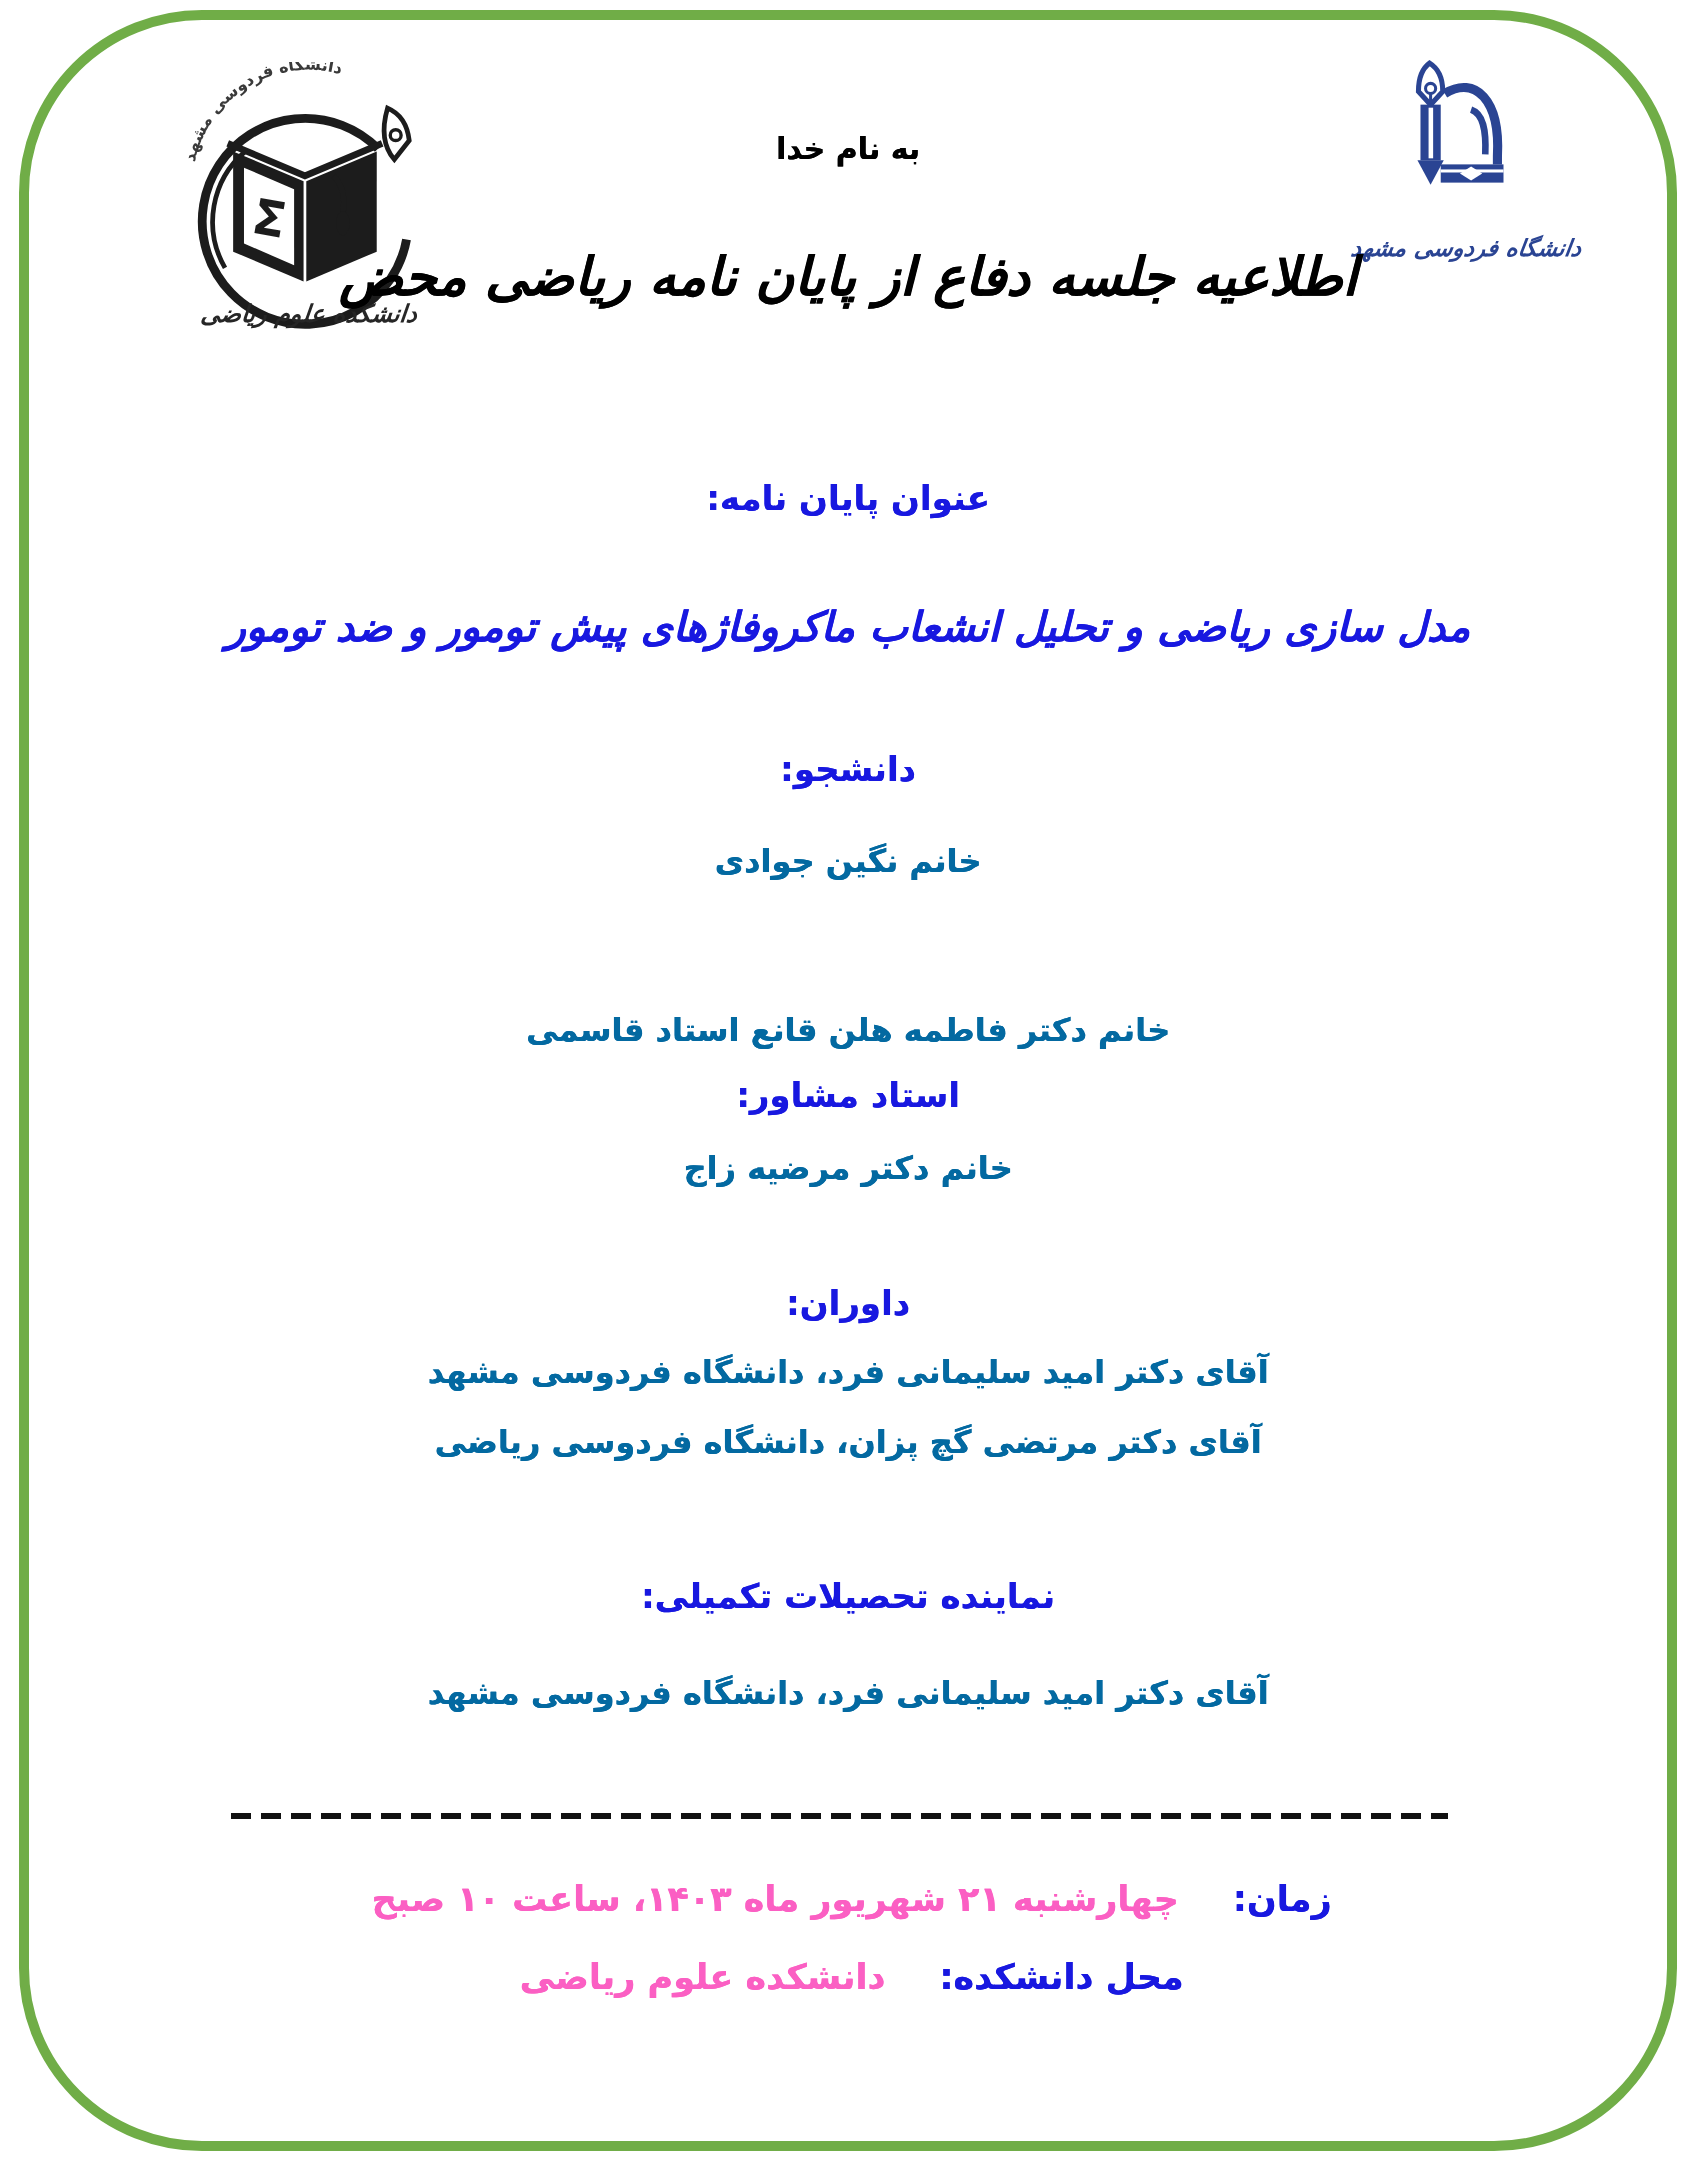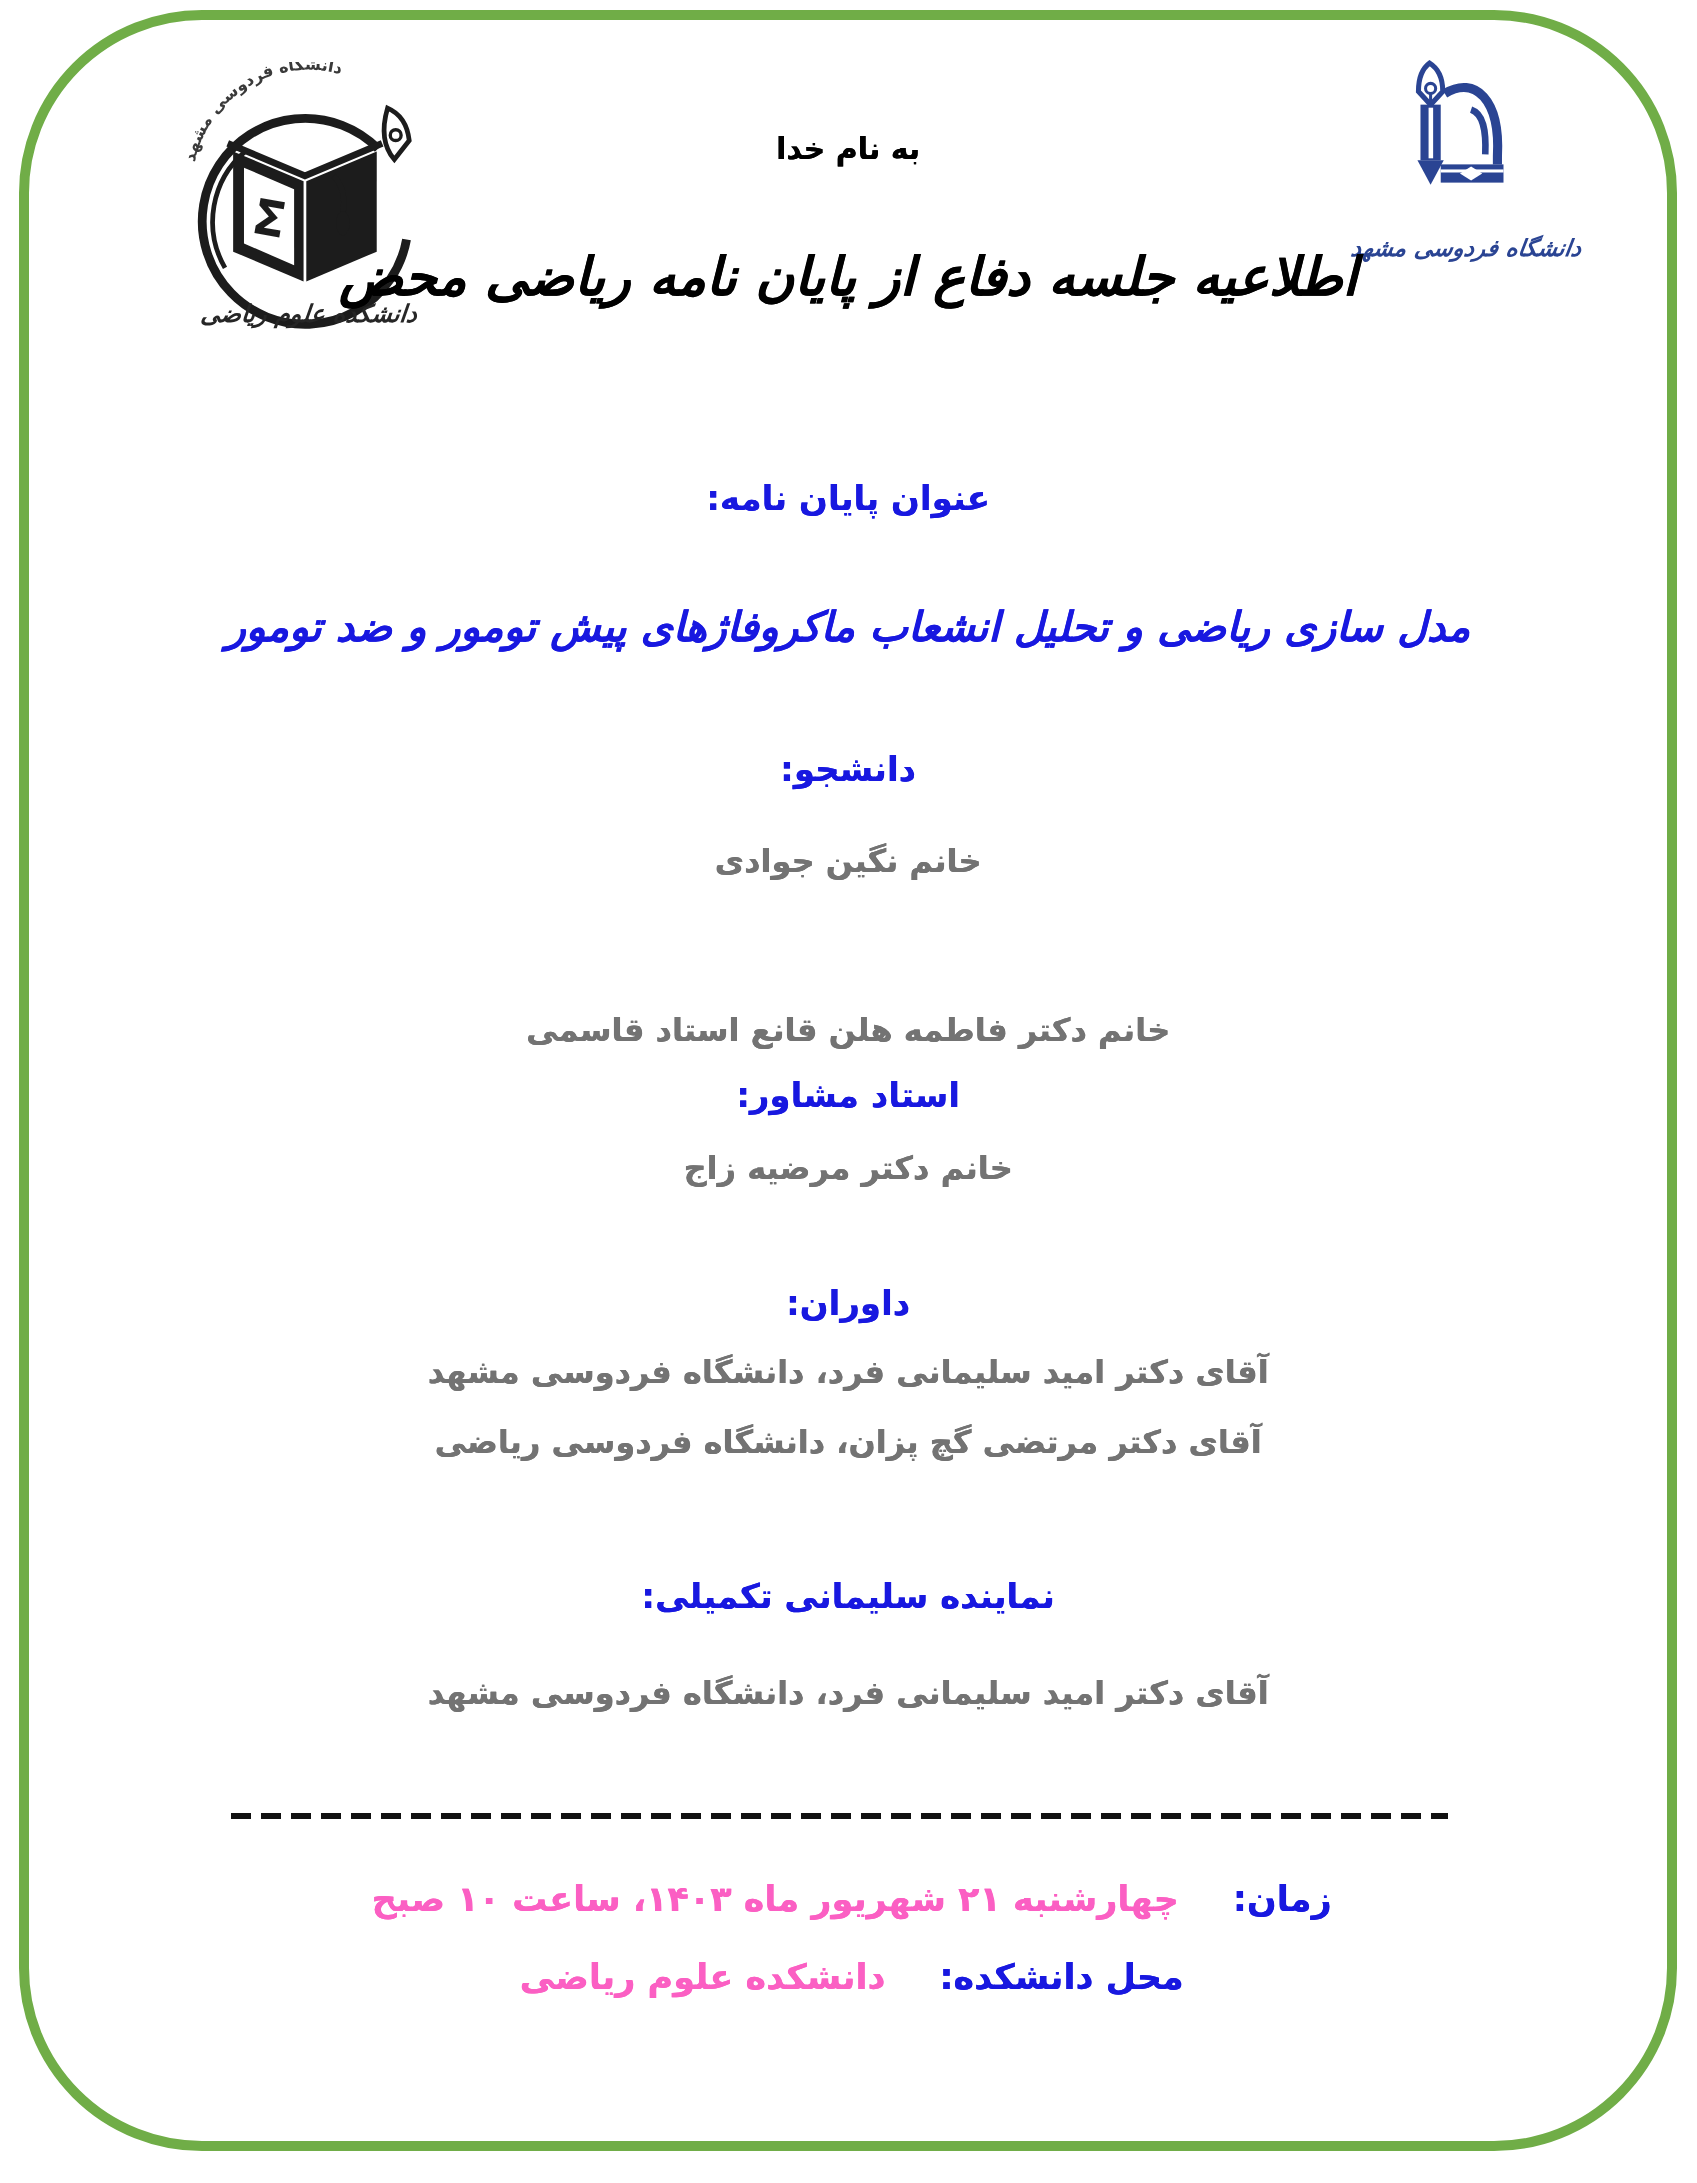--- a/index.html
+++ b/index.html
@@ -36,21 +36,21 @@
   }
   .bism { top: 115px; font-size: 30px; line-height: 43px; color: #000;
           text-shadow: 0.3px 0 0 currentColor; }
   .announcement {
     top: 214px; font-size: 53px; line-height: 101px;
     font-style: italic; color: #000;
     text-shadow: 0.4px 0 0 currentColor;
   }
   .hlabel { color: var(--heading-blue); font-size: 34px; line-height: 47px;
             text-shadow: 0.3px 0 0 currentColor; }
-  .pname  { color: #737373; font-size: 32px; line-height: 47px;
+  .pname  { color: #0369a1; font-size: 32px; line-height: 47px;
             text-shadow: 0.4px 0 0 currentColor; }
   .title-label   { top: 463px; }
   .thesis-title  {
     top: 558px; font-size: 41px; line-height: 115px;
     font-style: italic; color: var(--heading-blue);
     text-shadow: 0.4px 0 0 currentColor;
   }
   .student-label    { top: 734px; }
   .student-name     { top: 826px; }
   .supervisor-label { top: 936px; }
@@ -173,21 +173,21 @@
 
   <div class="cblock pname supervisor-name">خانم دکتر فاطمه هلن قانع استاد قاسمی</div>
 
   <div class="cblock hlabel advisor-label">استاد مشاور:</div>
   <div class="cblock pname advisor-name">خانم دکتر مرضیه زاج</div>
 
   <div class="cblock hlabel referees-label">داوران:</div>
   <div class="cblock pname referee-1">آقای دکتر امید سلیمانی فرد، دانشگاه فردوسی مشهد</div>
   <div class="cblock pname referee-2">آقای دکتر مرتضی گچ پزان، دانشگاه فردوسی ریاضی</div>
 
-  <div class="cblock hlabel gradrep-label">نماینده سلیمانی تکمیلی:</div>
+  <div class="cblock hlabel gradrep-label">نماینده تحصیلات تکمیلی:</div>
   <div class="cblock pname gradrep-name">آقای دکتر امید سلیمانی فرد، دانشگاه فردوسی مشهد</div>
 
   <div class="dashes"></div>
 
   <div class="footer-row time-row">
     <span class="flabel">زمان:</span>
     <span class="fvalue">چهارشنبه ۲۱ شهریور ماه ۱۴۰۳، ساعت ۱۰ صبح</span>
   </div>
   <div class="footer-row venue-row">
     <span class="flabel">محل دانشکده:</span>

